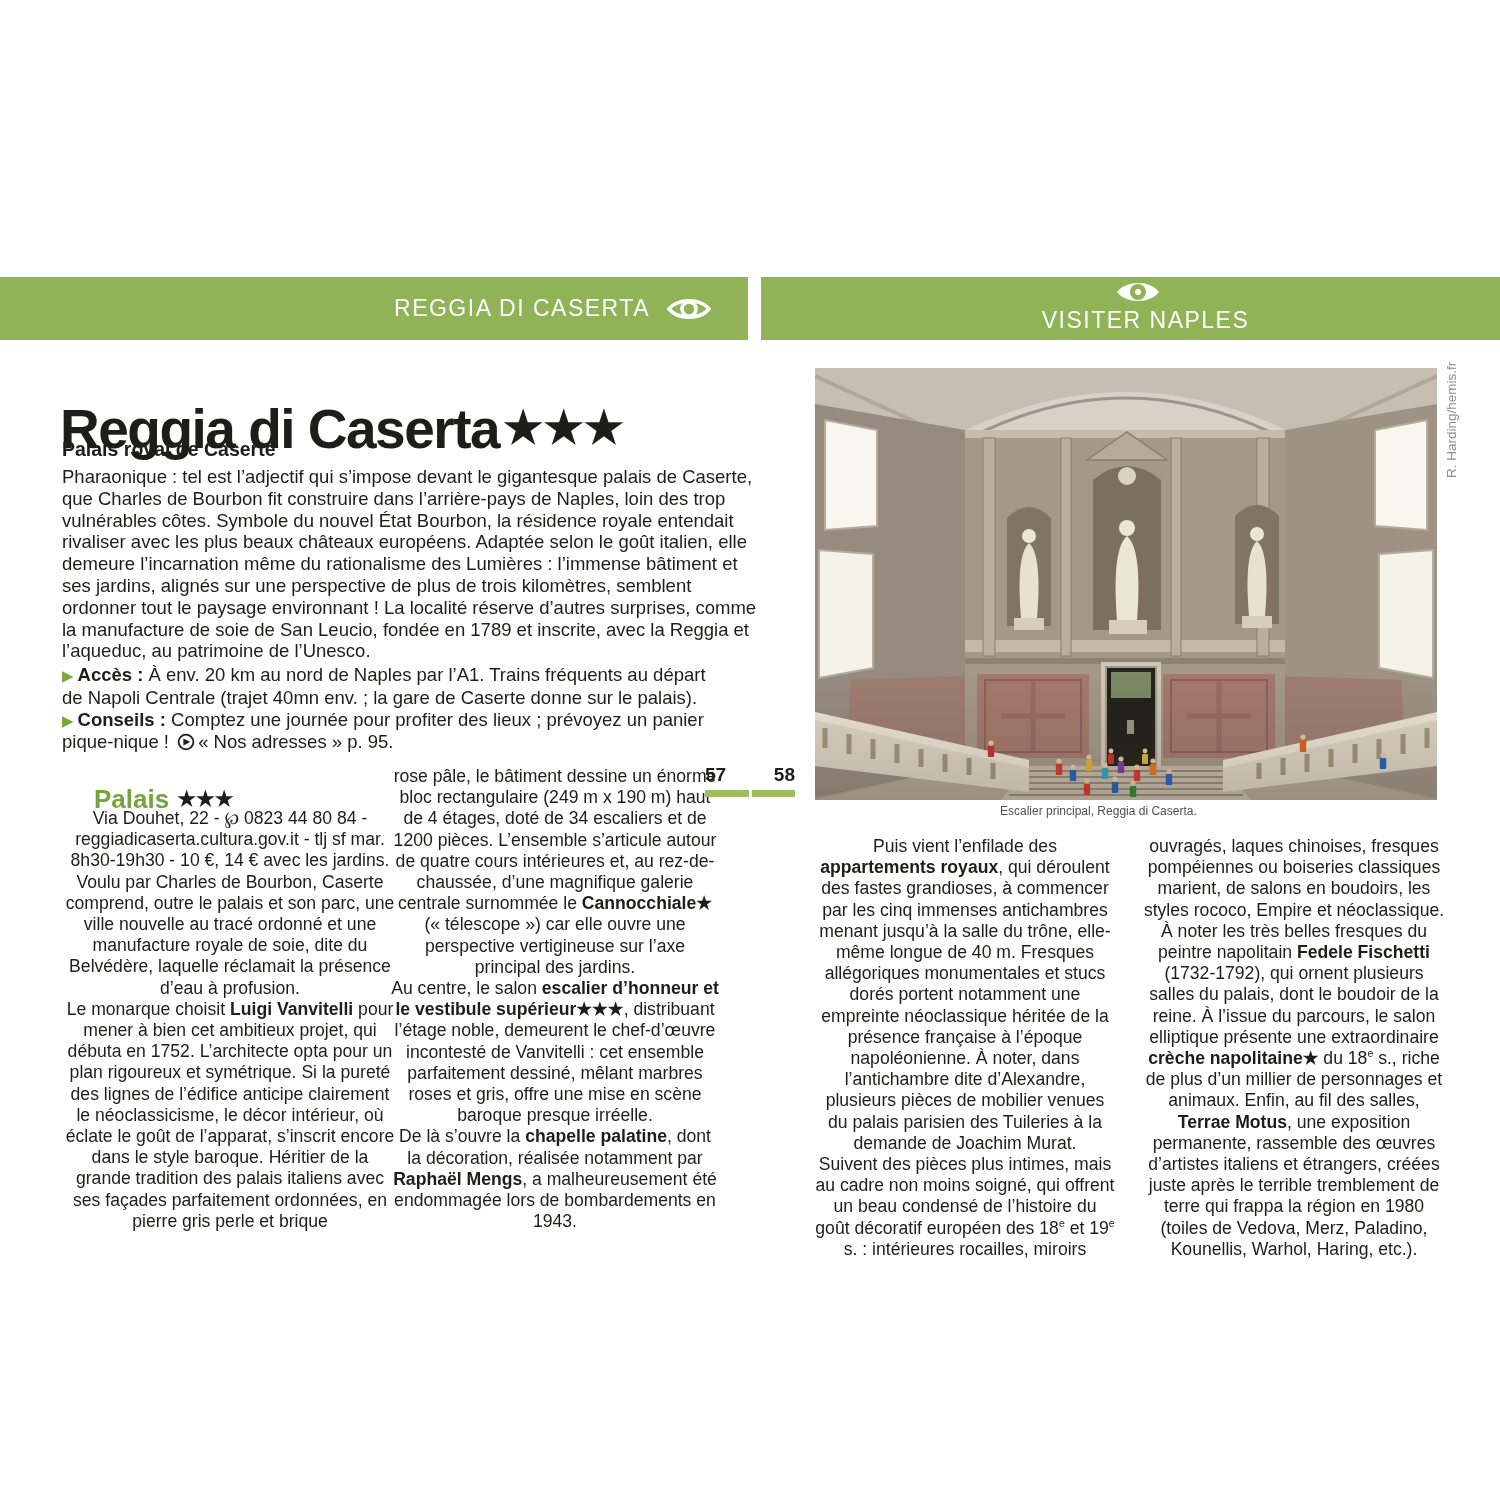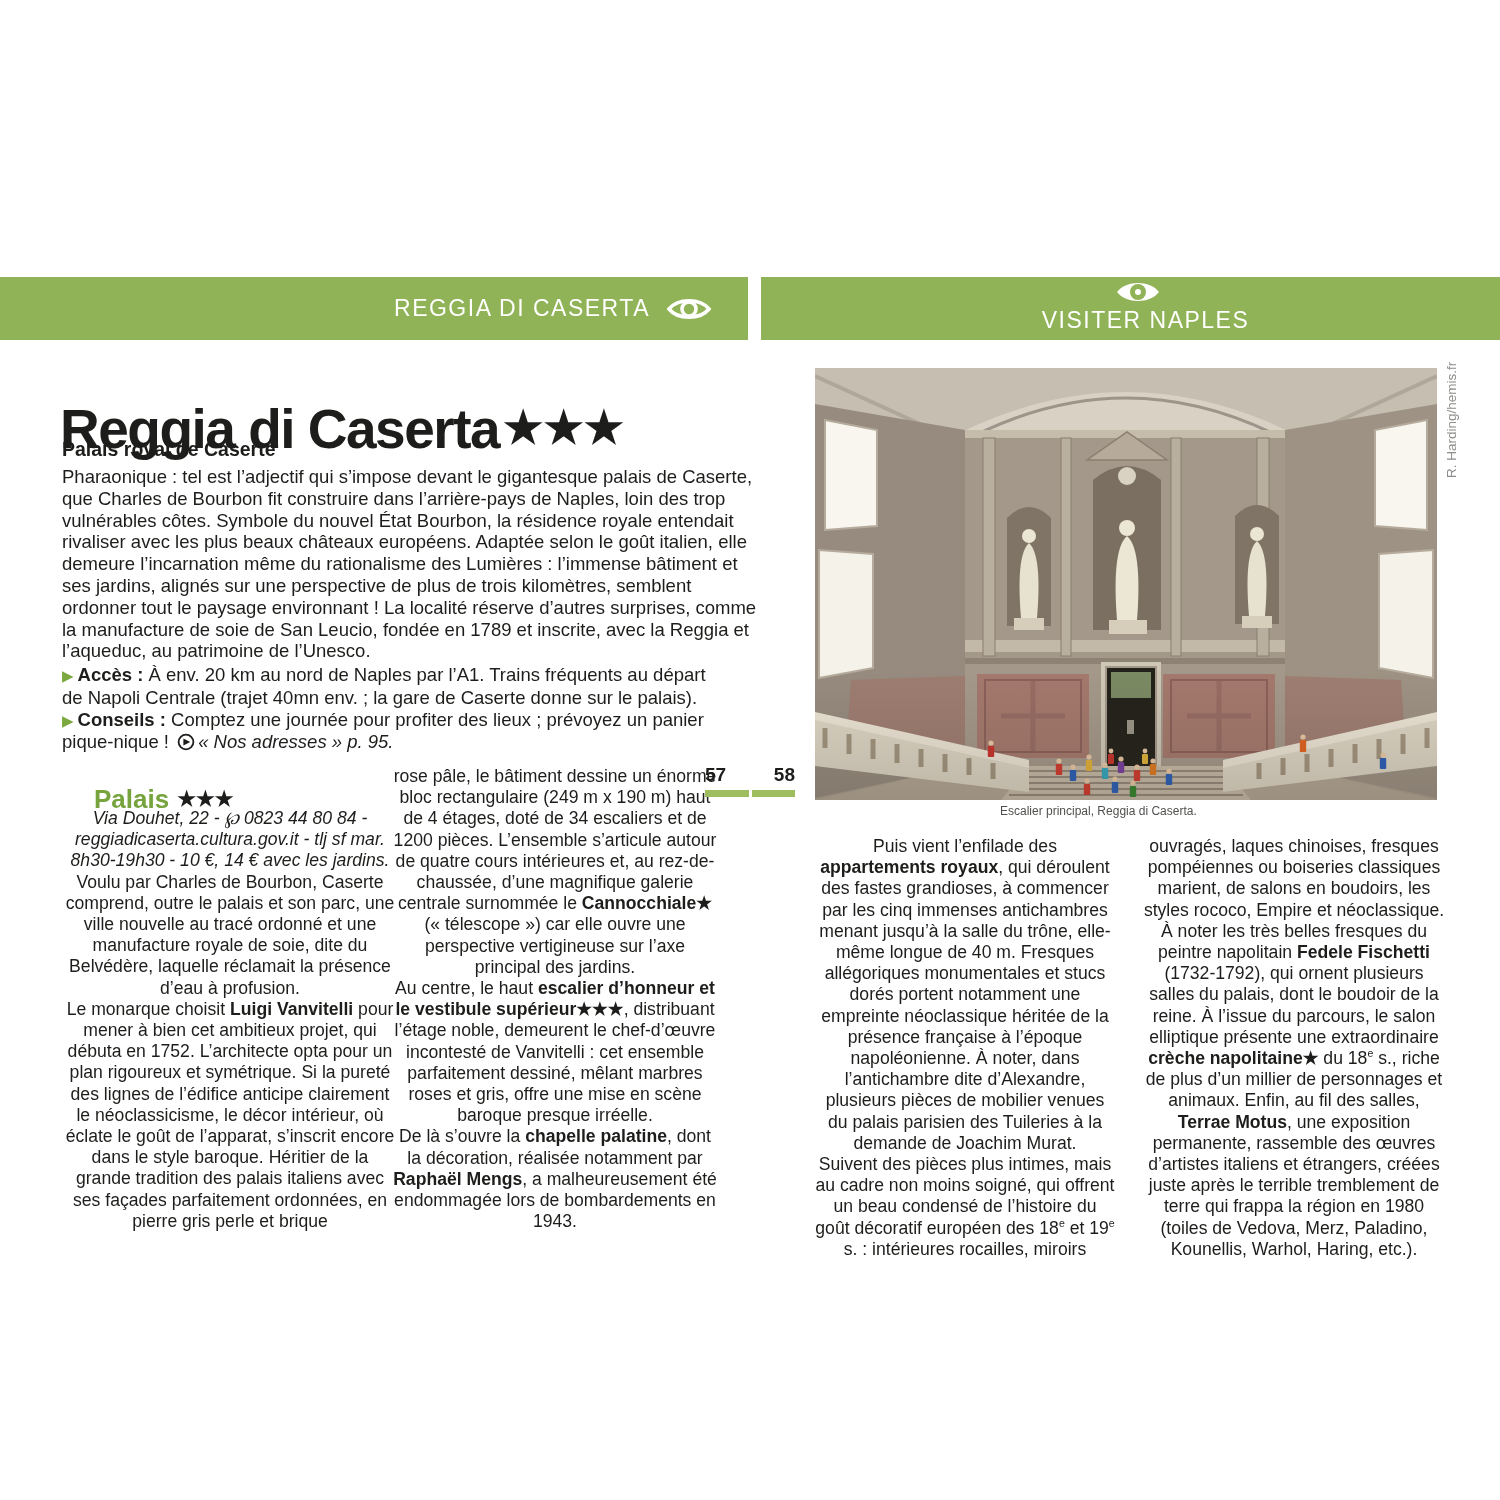--- a/index.html
+++ b/index.html
@@ -18,21 +18,21 @@
   
   .title{position:absolute;left:60px;top:360px;font-size:55px;font-weight:700;letter-spacing:-1.5px;white-space:nowrap;text-align:center;}
   .title .stars{font-size:45px;letter-spacing:0;margin-left:4px;vertical-align:5px;}
   .subtitle{position:absolute;left:62px;top:438px;font-size:19.5px;font-weight:700;}
   .intro{position:absolute;left:62px;top:466px;width:702px;font-size:18.5px;line-height:21.8px;}
 
   .tips{position:absolute;left:62px;top:664px;width:664px;font-size:18.5px;line-height:21.8px;}
   .tips p{margin:0;}
   .tri{color:#7ba83f;font-size:15px;margin-right:4px;}
   .b{font-weight:700;}
-  .i{font-style:italic;}
+  .i{}
   .xref{display:inline-block;vertical-align:-3px;margin:0 3px;}
 
   .palais-h{position:absolute;left:62px;top:762px;font-size:26px;font-weight:700;color:#76a33c;margin-left:32px;}
   .palais-h .stars{color:#1d1d1b;font-size:21px;margin-left:8px;vertical-align:2px;}
 
   .col{position:absolute;font-size:17.6px;line-height:21.2px;text-align:center;}
   .col p{margin:0;}
   sup{font-size:0.6em;line-height:0;}
   #colA{left:62px;top:808px;width:336px;}
   #colB{left:390px;top:766px;width:330px;}
@@ -87,21 +87,21 @@
   </div>
 
   <h2 class="palais-h"><span>Palais</span><span class="stars">★★★</span></h2>
   <div class="col" id="colA">
       <p><span class="i">Via Douhet, 22 - ℘ 0823 44 80 84 - reggiadicaserta.cultura.gov.it - tlj sf mar. 8h30-19h30 - 10 €, 14 € avec les jardins.</span></p>
       <p><span>Voulu par Charles de Bourbon, Caserte comprend, outre le palais et son parc, une ville nouvelle au tracé ordonné et une manufacture royale de soie, dite du Belvédère, laquelle réclamait la présence d’eau à profusion.</span></p>
       <p><span>Le monarque choisit </span><span class="b">Luigi Vanvitelli</span><span> pour mener à bien cet ambitieux projet, qui débuta en 1752. L’architecte opta pour un plan rigoureux et symétrique. Si la pureté des lignes de l’édifice anticipe clairement le néoclassicisme, le décor intérieur, où éclate le goût de l’apparat, s’inscrit encore dans le style baroque. Héritier de la grande tradition des palais italiens avec ses façades parfaitement ordonnées, en pierre gris perle et brique</span></p>
     </div>
   <div class="col" id="colB">
       <p><span>rose pâle, le bâtiment dessine un énorme bloc rectangulaire (249 m x 190 m) haut de 4 étages, doté de 34 escaliers et de 1200 pièces. L’ensemble s’articule autour de quatre cours intérieures et, au rez-de-chaussée, d’une magnifique galerie centrale surnommée le </span><span class="b">Cannocchiale★</span><span> (« télescope ») car elle ouvre une perspective vertigineuse sur l’axe principal des jardins.</span></p>
-      <p><span>Au centre, le haut </span><span class="b">escalier d’honneur et le vestibule supérieur★★★</span><span>, distribuant l’étage noble, demeurent le chef-d’œuvre incontesté de Vanvitelli : cet ensemble parfaitement dessiné, mêlant marbres roses et gris, offre une mise en scène baroque presque irréelle.</span></p>
+      <p><span>Au centre, le salon </span><span class="b">escalier d’honneur et le vestibule supérieur★★★</span><span>, distribuant l’étage noble, demeurent le chef-d’œuvre incontesté de Vanvitelli : cet ensemble parfaitement dessiné, mêlant marbres roses et gris, offre une mise en scène baroque presque irréelle.</span></p>
       <p><span>De là s’ouvre la </span><span class="b">chapelle palatine</span><span>, dont la décoration, réalisée notamment par </span><span class="b">Raphaël Mengs</span><span>, a malheureusement été endommagée lors de bombardements en 1943.</span></p>
     </div>
 
   <div class="pages">
     <div class="nums">
       <span>57</span>
       <span>58</span>
     </div>
     <div class="bars">
         <div></div>

